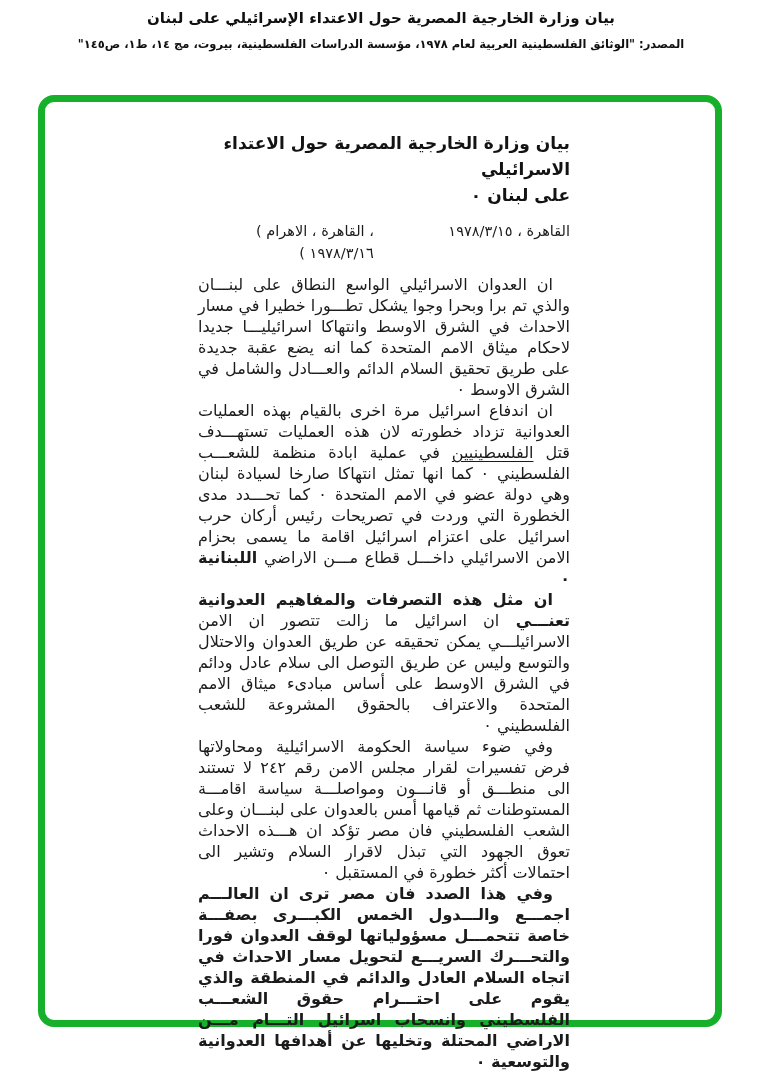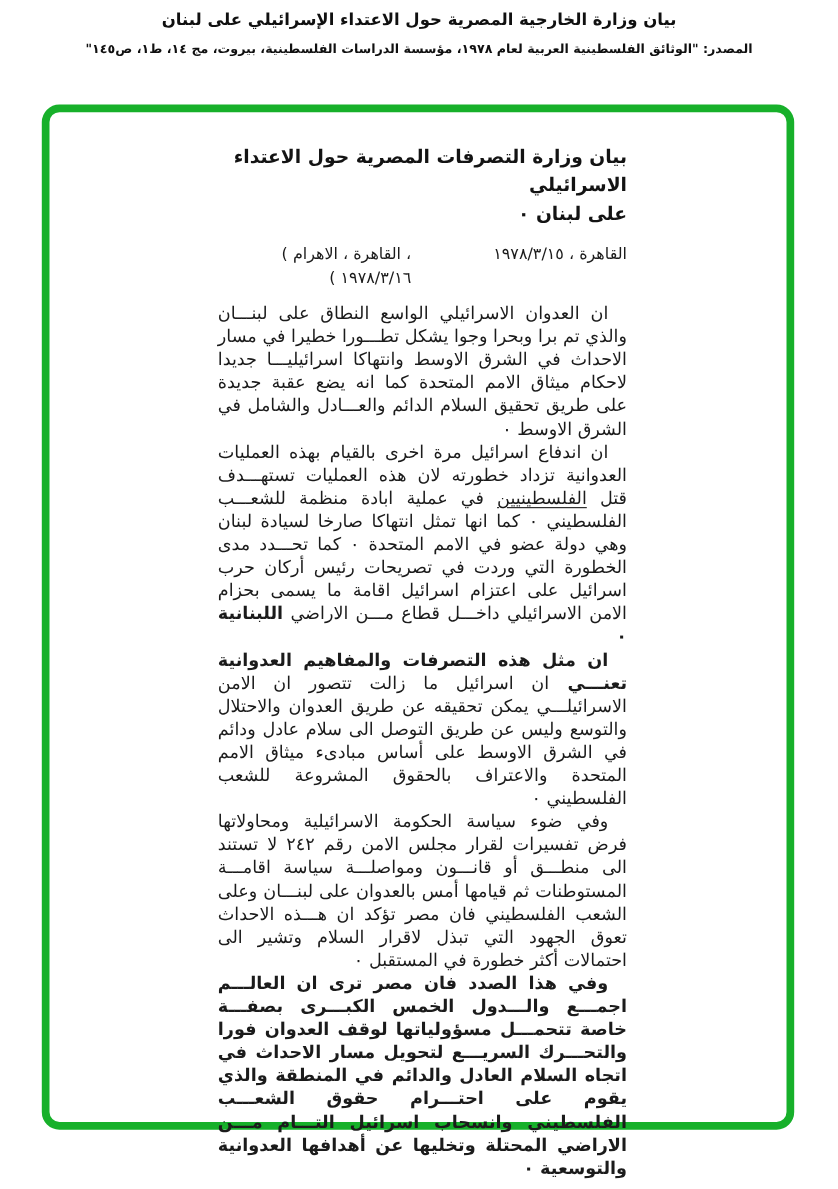--- a/index.html
+++ b/index.html
@@ -108,21 +108,21 @@
   <div class="page-header">
     <div class="ph-title">بيان وزارة الخارجية المصرية حول الاعتداء الإسرائيلي على لبنان</div>
     <div class="ph-source">المصدر: "الوثائق الفلسطينية العربية لعام ١٩٧٨،  مؤسسة الدراسات الفلسطينية، بيروت، مج ١٤، ط١، ص١٤٥"</div>
   </div>
 
   <div class="frame"></div>
 
   <div class="doc">
 
     <div class="doc-title">
-      <div>بيان وزارة التصرفات المصرية حول الاعتداء الاسرائيلي</div>
+      <div>بيان وزارة الخارجية المصرية حول الاعتداء الاسرائيلي</div>
       <div>على لبنان ٠</div>
     </div>
 
     <div class="dateline">
       <div class="citation">
         <div class="c-line1">( ⁧الاهرام⁩ ، ⁧القاهرة⁩ ،</div>
         <div class="c-line2">( ١٩٧٨/٣/١٦</div>
       </div>
       <div class="place-date">القاهرة ، ١٩٧٨/٣/١٥</div>
     </div>

